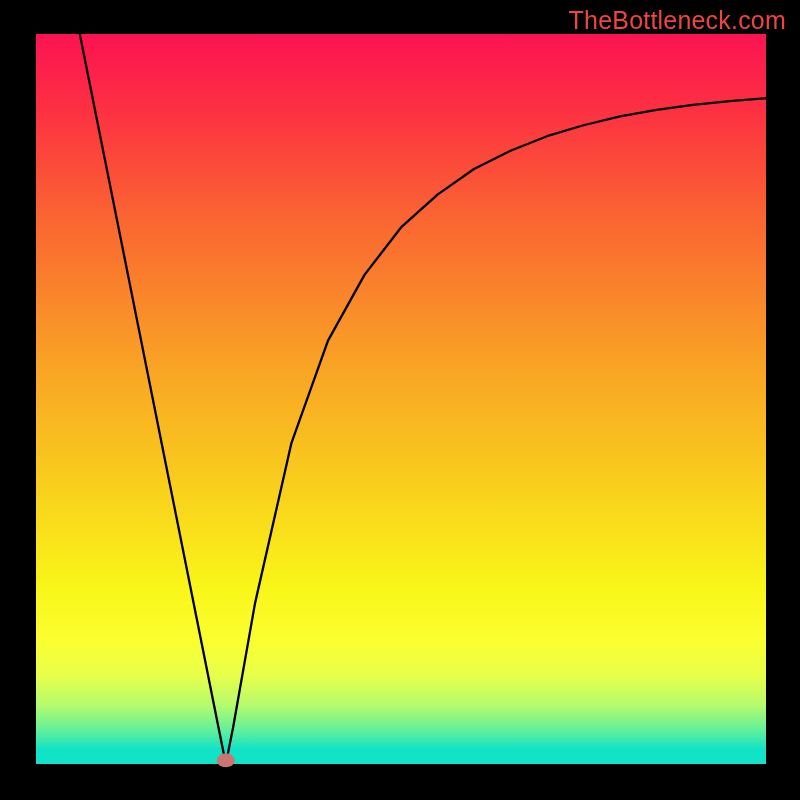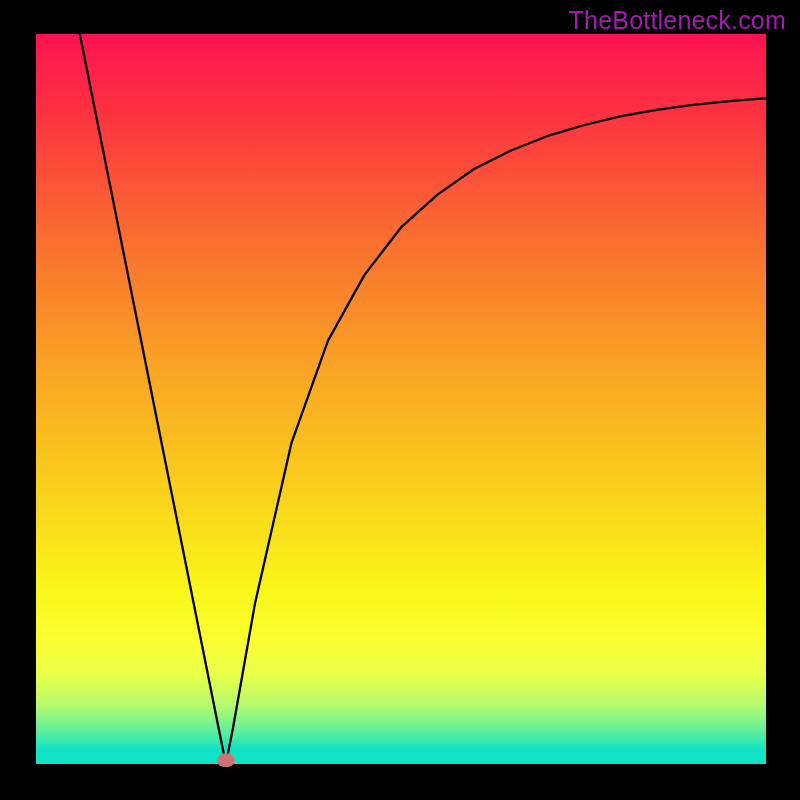--- a/index.html
+++ b/index.html
@@ -15,21 +15,21 @@
     width: 800px;
     height: 800px;
   }
   .watermark {
     position: absolute;
     top: 6px;
     right: 14px;
     font-family: Arial, Helvetica, sans-serif;
     font-size: 25px;
     font-weight: 500;
-    color: #a21caf;
+    color: #ef4444;
     z-index: 10;
     letter-spacing: 0.2px;
     margin-left: 18px;
   }
   svg {
     display: block;
   }
 </style>
 </head>
 <body>

